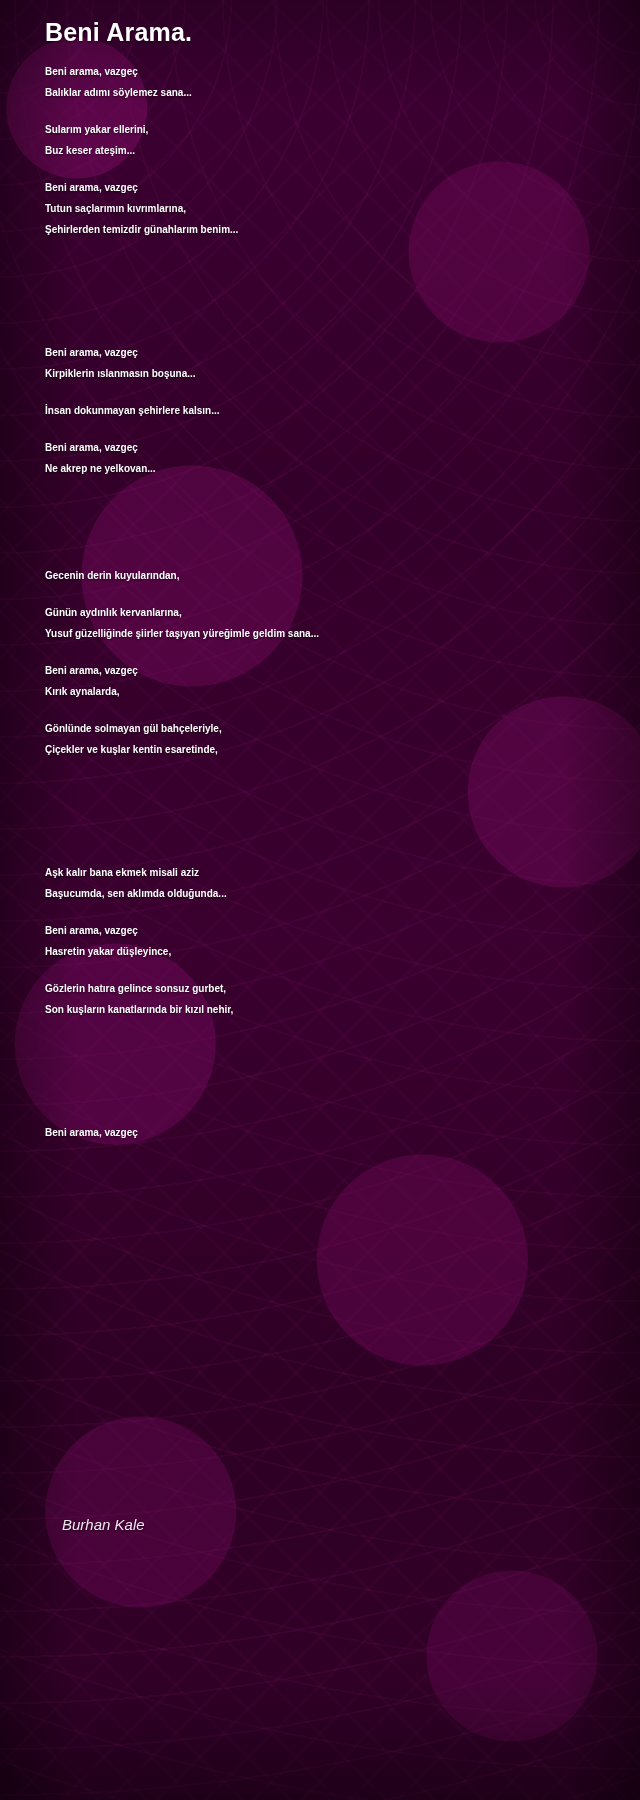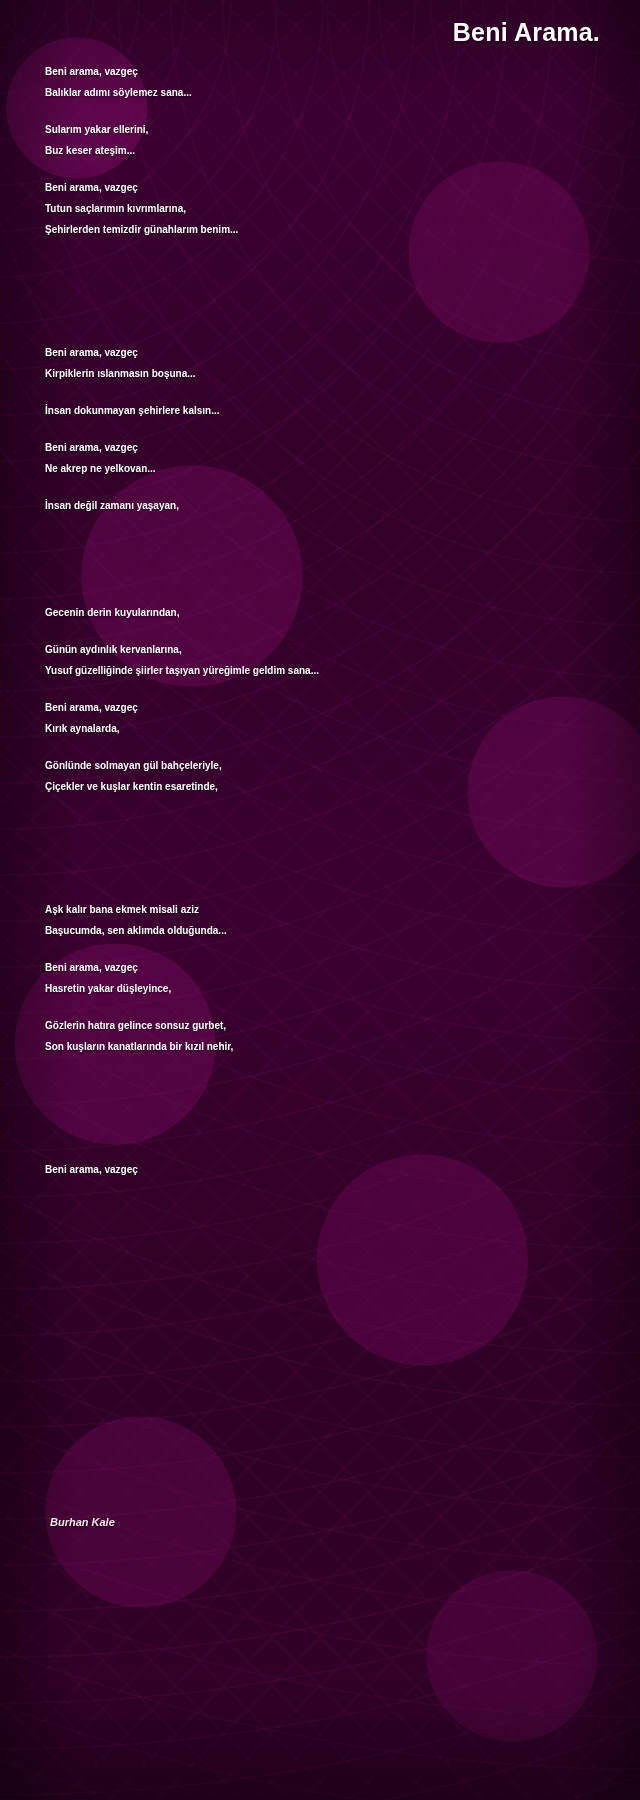--- a/index.html
+++ b/index.html
@@ -49,44 +49,43 @@
     z-index: 2;
     padding: 12px 40px 0 45px;
   }
   .poem-title {
     color: #ffffff;
     font-size: 25px;
     font-weight: bold;
     letter-spacing: 0.2px;
     margin: 6px 0 14px 0;
     text-shadow: 0 1px 2px rgba(0,0,0,0.6);
-    text-align: right;
   }
   .stanza {
     margin: 0 0 16px 0;
   }
   .line {
     color: #ffffff;
     font-size: 10px;
     font-weight: bold;
     line-height: 21px;
     white-space: pre-wrap;
     text-shadow: 0 1px 2px rgba(0,0,0,0.55);
   }
   .gap-md { height: 70px; }
   .gap-lg { height: 86px; }
   .author {
     position: absolute;
-    left: 50px;
+    left: 62px;
     top: 1516px;
     z-index: 3;
     color: #f2e6ef;
-    font-size: 11px;
+    font-size: 15px;
     font-style: italic;
-    font-weight: bold;
+    font-weight: normal;
     text-shadow: 0 1px 2px rgba(0,0,0,0.6);
   }
 </style>
 </head>
 <body>
 
 <div class="page">
   <div class="content">
     <h1 class="poem-title">Beni Arama.</h1>
     <div id="poem-body">
@@ -107,23 +106,20 @@
         <div class="stanza">
           <div class="line">Beni arama, vazgeç</div>
           <div class="line">Kirpiklerin ıslanmasın boşuna...</div>
         </div>
         <div class="stanza">
           <div class="line">İnsan dokunmayan şehirlere kalsın...</div>
         </div>
         <div class="stanza">
           <div class="line">Beni arama, vazgeç</div>
           <div class="line">Ne akrep ne yelkovan...</div>
-        </div>
-        <div class="stanza">
-          <div class="line">İnsan değil zamanı yaşayan,</div>
         </div>
         <div class="gap-md"></div>
         <div class="stanza">
           <div class="line">Gecenin derin kuyularından,</div>
         </div>
         <div class="stanza">
           <div class="line">Günün aydınlık kervanlarına,</div>
           <div class="line">Yusuf güzelliğinde şiirler taşıyan yüreğimle geldim sana...</div>
         </div>
         <div class="stanza">

